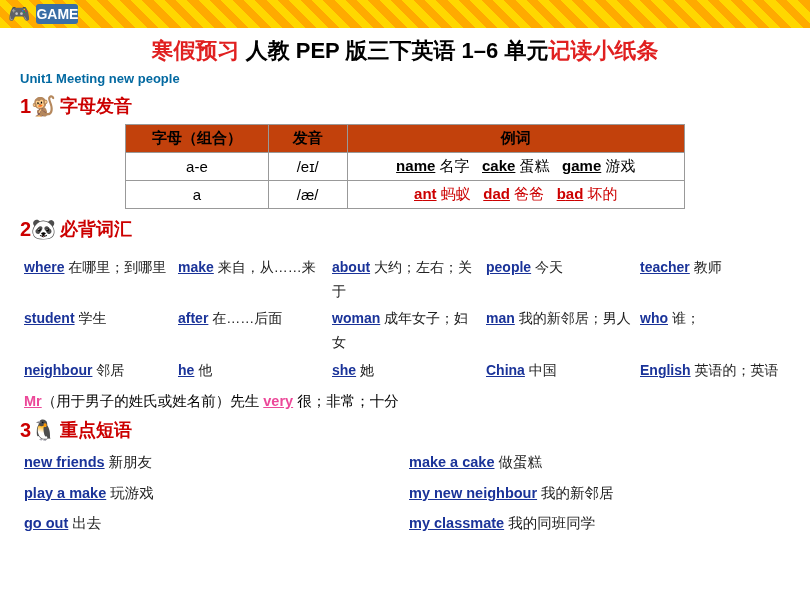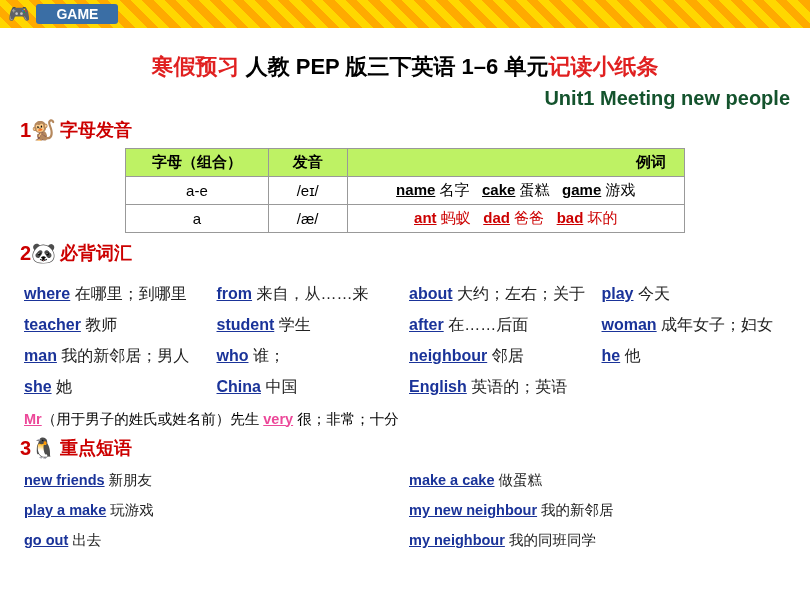--- a/index.html
+++ b/index.html
@@ -22,48 +22,48 @@
       height: 28px;
       display: flex;
       align-items: center;
       padding-left: 8px;
     }
     .header-game-label {
       background: #3a6ea5;
       color: #fff;
       font-weight: bold;
       font-size: 14px;
-      padding: 2px 20px;
+      padding: 2px 0;
       border-radius: 3px;
       margin-left: 6px;
     }
 
     
     .main-content {
-      padding: 24px 20px 8px 20px;
+      padding: 8px 20px 8px 20px;
       background: #fff;
     }
 
     
     .big-title {
       text-align: center;
       font-size: 22px;
       font-weight: bold;
       margin-bottom: 4px;
       line-height: 1.4;
     }
     .big-title .highlight-red {
       color: #e02020;
     }
 
     
     .unit-subtitle {
-      text-align: right;
-      color: #14532d;
-      font-size: 20px;
+      text-align: left;
+      color: #0369a1;
+      font-size: 13px;
       font-weight: bold;
       margin-bottom: 8px;
     }
 
     
     .section-header {
       display: flex;
       align-items: center;
       font-size: 18px;
       font-weight: bold;
@@ -82,34 +82,34 @@
       margin: 0 auto 8px auto;
       min-width: 560px;
     }
     .phonics-table th, .phonics-table td {
       border: 1px solid #999;
       padding: 4px 18px;
       text-align: center;
       font-size: 15px;
     }
     .phonics-table th {
-      background: #bef264;
+      background: #c2410c;
       font-weight: bold;
     }
     .phonics-table .letter-col { min-width: 90px; }
     .phonics-table .sound-col { min-width: 70px; }
-    .phonics-table .example-col { min-width: 300px; text-align: right; }
+    .phonics-table .example-col { min-width: 300px; }
     .underline-bold { font-weight: bold; text-decoration: underline; text-align: right; }
 
     
     .vocab-grid {
       display: grid;
-      grid-template-columns: 1fr 1fr 1fr 1fr;
+      grid-template-columns: 1fr 1fr 1fr 1fr 1fr;
       gap: 2px 0;
-      font-size: 16px;
+      font-size: 14px;
       margin-bottom: 4px;
       margin-top: 14px;
     }
     .vocab-item {
       padding: 1px 4px;
       line-height: 1.7;
     }
     .vocab-item .en {
       color: #1a3399;
       text-decoration: underline;
@@ -203,23 +203,23 @@
     </tbody>
   </table>
 
   <div class="section-header">
     <span class="section-icon">2🐼</span>
     <span>必背词汇</span>
   </div>
 
   <div class="vocab-grid">
     <div class="vocab-item"><span class="en">where</span><span class="cn"> 在哪里；到哪里</span></div>
-    <div class="vocab-item"><span class="en">from</span><span class="cn"> 来自，从……来</span></div>
+    <div class="vocab-item"><span class="en">make</span><span class="cn"> 来自，从……来</span></div>
     <div class="vocab-item"><span class="en">about</span><span class="cn"> 大约；左右；关于</span></div>
-    <div class="vocab-item"><span class="en">play</span><span class="cn"> 今天</span></div>
+    <div class="vocab-item"><span class="en">people</span><span class="cn"> 今天</span></div>
     <div class="vocab-item"><span class="en">teacher</span><span class="cn"> 教师</span></div>
     <div class="vocab-item"><span class="en">student</span><span class="cn"> 学生</span></div>
     <div class="vocab-item"><span class="en">after</span><span class="cn"> 在……后面</span></div>
     <div class="vocab-item"><span class="en">woman</span><span class="cn"> 成年女子；妇女</span></div>
     <div class="vocab-item"><span class="en">man</span><span class="cn"> 我的新邻居；男人</span></div>
     <div class="vocab-item"><span class="en">who</span><span class="cn"> 谁；</span></div>
     <div class="vocab-item"><span class="en">neighbour</span><span class="cn"> 邻居</span></div>
     <div class="vocab-item"><span class="en">he</span><span class="cn"> 他</span></div>
     <div class="vocab-item"><span class="en">she</span><span class="cn"> 她</span></div>
     <div class="vocab-item"><span class="en">China</span><span class="cn"> 中国</span></div>
@@ -234,16 +234,16 @@
     <span class="section-icon">3🐧</span>
     <span>重点短语</span>
   </div>
 
   <div class="phrase-grid">
     <div class="phrase-item"><span class="en">new friends</span><span class="cn"> 新朋友</span></div>
     <div class="phrase-item"><span class="en">make a cake</span><span class="cn"> 做蛋糕</span></div>
     <div class="phrase-item"><span class="en">play a make</span><span class="cn"> 玩游戏</span></div>
     <div class="phrase-item"><span class="en">my new neighbour</span><span class="cn"> 我的新邻居</span></div>
     <div class="phrase-item"><span class="en">go out</span><span class="cn"> 出去</span></div>
-    <div class="phrase-item"><span class="en">my neighbour</span><span class="cn"> 我的同班同学</span></div>
+    <div class="phrase-item"><span class="en">my classmate</span><span class="cn"> 我的同班同学</span></div>
   </div>
 
 </div>
 
 </body></html>

